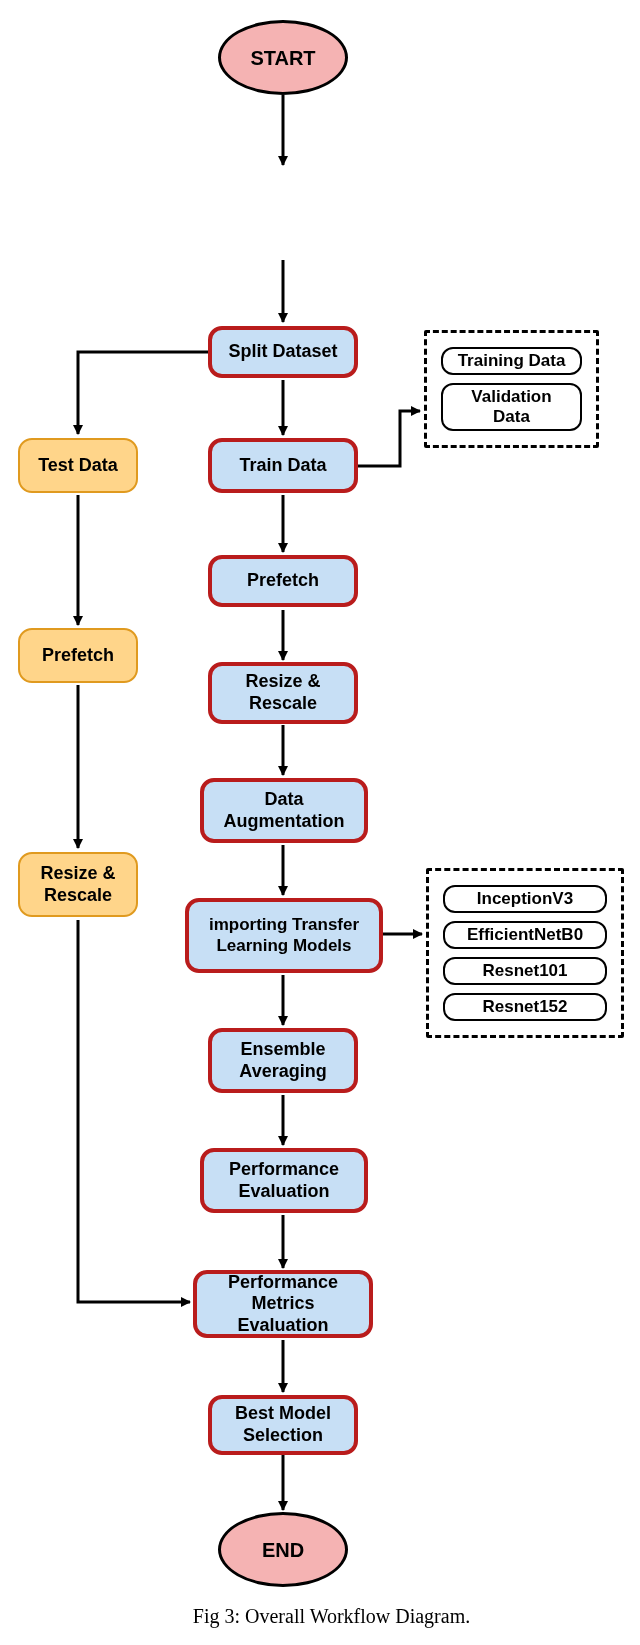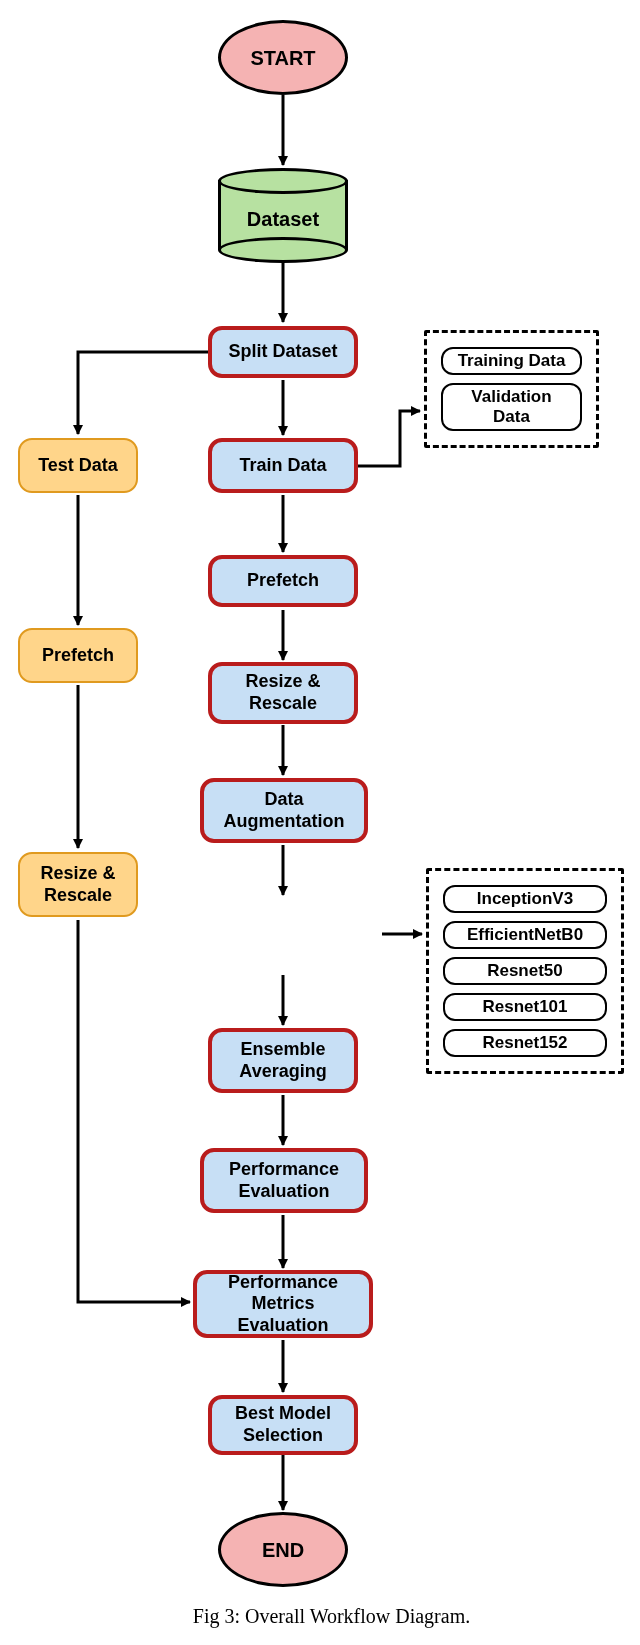--- a/index.html
+++ b/index.html
@@ -182,26 +182,20 @@
 
     <polyline points="358,466 400,466 400,411 420,411" fill="none" stroke="#000" stroke-width="3" marker-end="url(#arrow)"></polyline>
 
     <line x1="382" y1="934" x2="422" y2="934" stroke="#000" stroke-width="3" marker-end="url(#arrow)"></line>
   </svg>
 
   <div class="node terminator" style="left:218px; top:20px;">
     <span>START</span>
   </div>
 
-  <div class="cylinder" style="left:218px; top:168px;">
-    <div class="cyl-top"></div>
-    <div class="cyl-body"></div>
-    <div class="cyl-bottom"></div>
-    <div class="cyl-label">Dataset</div>
-  </div>
 
   <div class="node process-blue" style="left:208px; top:326px; width:150px; height:52px;">
     <span>Split Dataset</span>
   </div>
 
   <div class="node process-blue" style="left:208px; top:438px; width:150px; height:55px;">
     <span>Train Data</span>
   </div>
 
   <div class="node process-orange" style="left:18px; top:438px; width:120px; height:55px;">
@@ -221,20 +215,23 @@
   </div>
 
   <div class="node process-orange" style="left:18px; top:852px; width:120px; height:65px;">
     <span>Resize &amp; Rescale</span>
   </div>
 
   <div class="node process-blue" style="left:200px; top:778px; width:168px; height:65px;">
     <span>Data Augmentation</span>
   </div>
 
+  <div class="node process-blue" style="left:185px; top:898px; width:198px; height:75px; font-size:17px;">
+    <span>importing Transfer Learning Models</span>
+  </div>
 
   <div class="node process-blue" style="left:208px; top:1028px; width:150px; height:65px;">
     <span>Ensemble Averaging</span>
   </div>
 
   <div class="node process-blue" style="left:200px; top:1148px; width:168px; height:65px;">
     <span>Performance Evaluation</span>
   </div>
 
   <div class="node process-blue" style="left:193px; top:1270px; width:180px; height:68px;">
@@ -259,23 +256,20 @@
   </div>
 
   <div class="dashed-box" style="left:426px; top:868px; width:198px; padding:6px 4px;">
     <div class="inner-item">
       <span>InceptionV3</span>
     </div>
     <div class="inner-item">
       <span>EfficientNetB0</span>
     </div>
     <div class="inner-item">
-      <span>Resnet50</span>
-    </div>
-    <div class="inner-item">
       <span>Resnet101</span>
     </div>
     <div class="inner-item">
       <span>Resnet152</span>
     </div>
   </div>
 
   <div class="caption" style="top:1605px;">
     <span>Fig 3: Overall Workflow Diagram.</span>
   </div>

